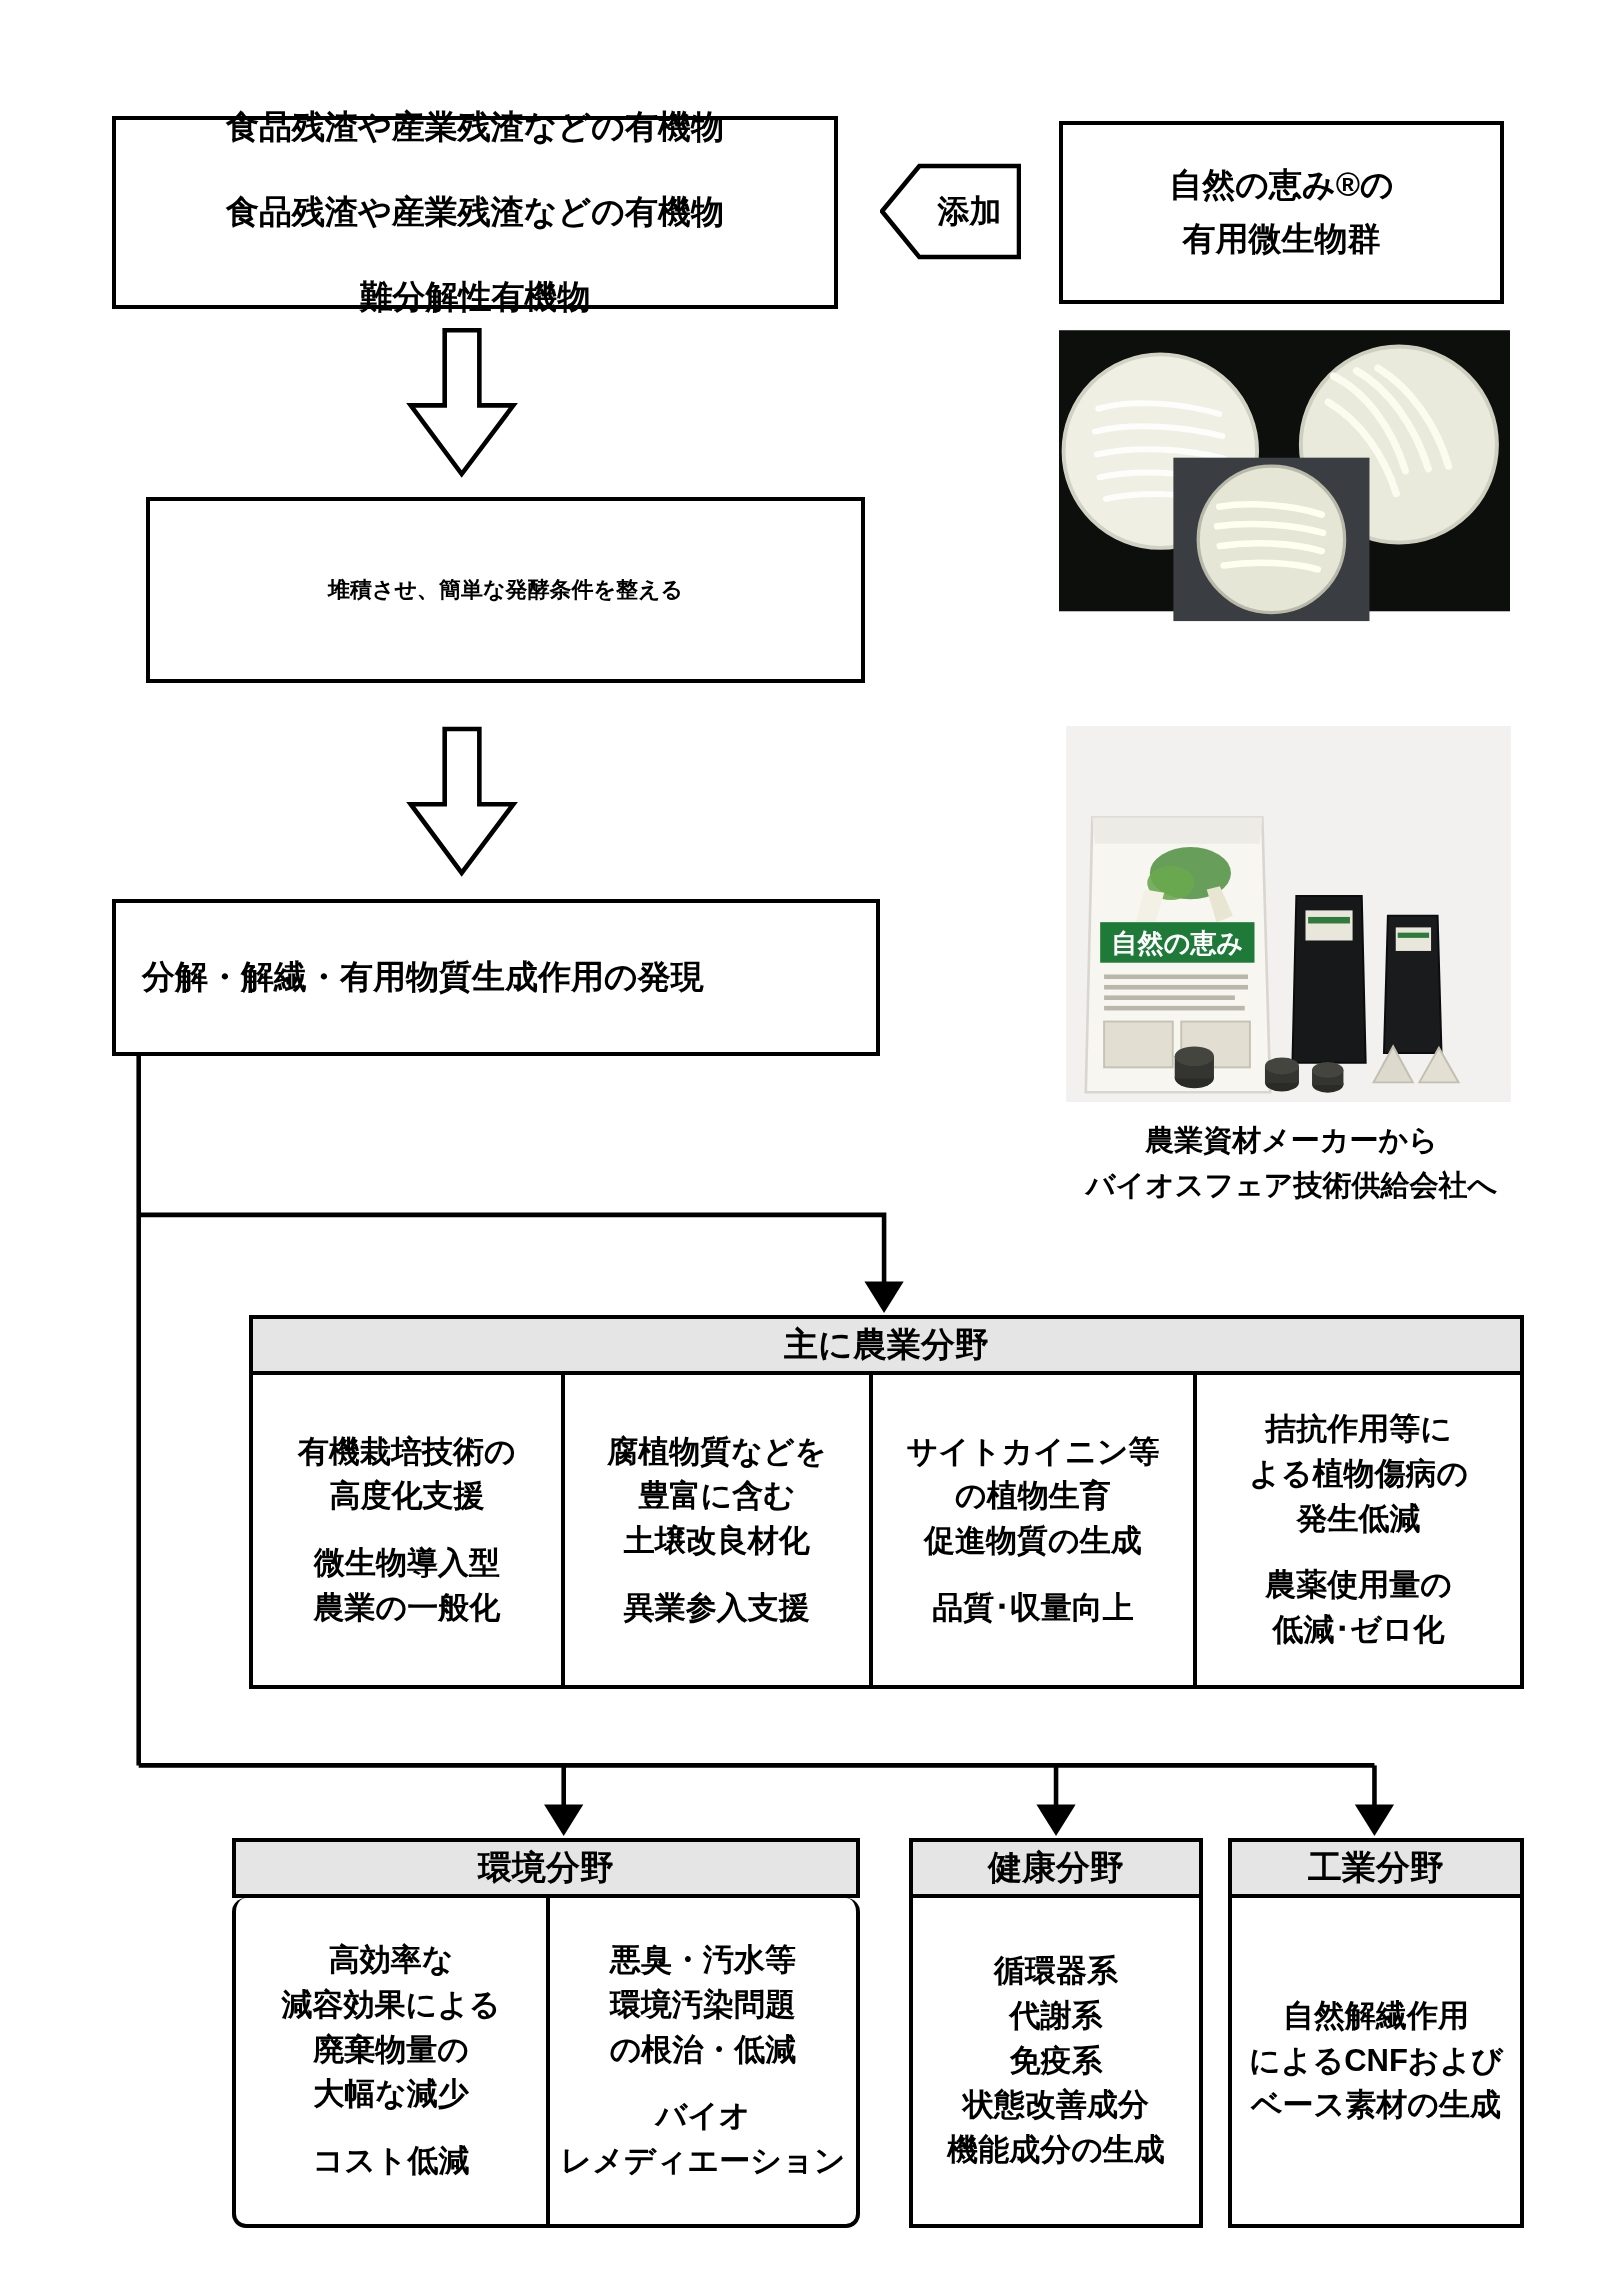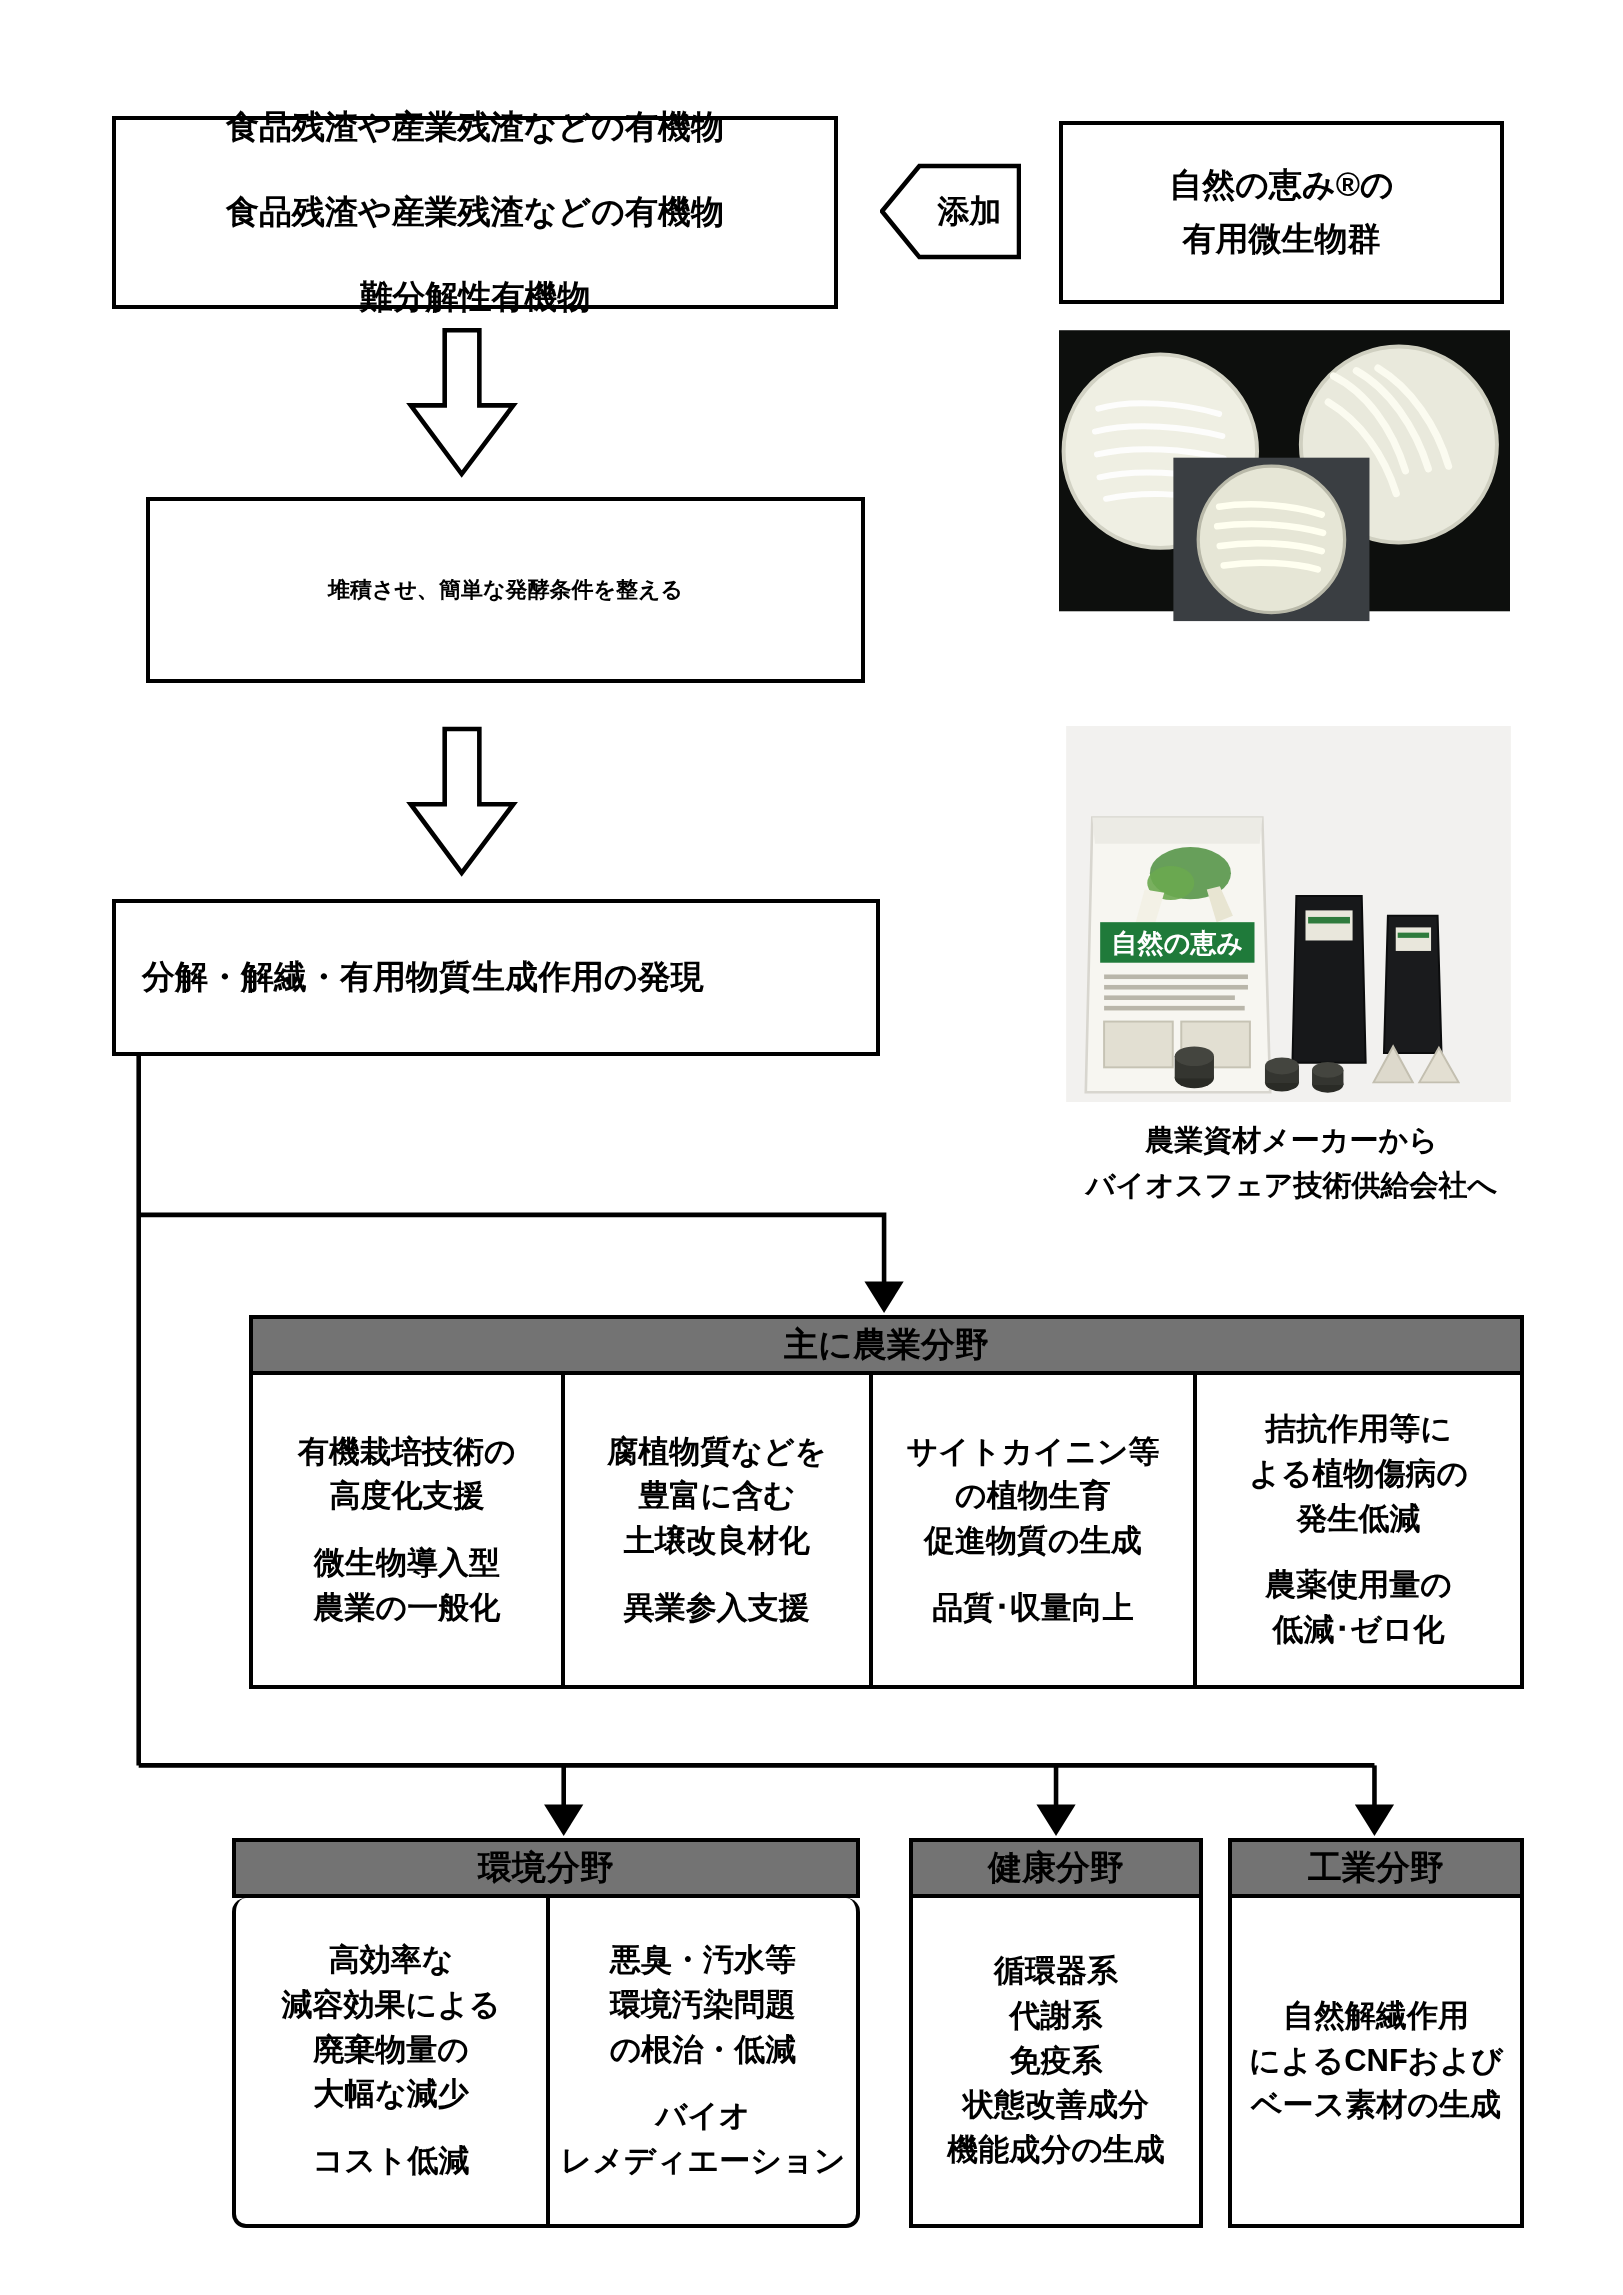--- a/index.html
+++ b/index.html
@@ -92,21 +92,21 @@
   }
 
   
   .group {
     position: absolute;
     box-sizing: border-box;
   }
   .group-title {
     box-sizing: border-box;
     border: 4.6px solid #000;
-    background: #737373;
+    background: #e5e5e5;
     font-size: 34px;
     font-weight: bold;
     display: flex;
     align-items: center;
     justify-content: center;
     height: 60px;
   }
   .group-body {
     display: flex;
     box-sizing: border-box;

